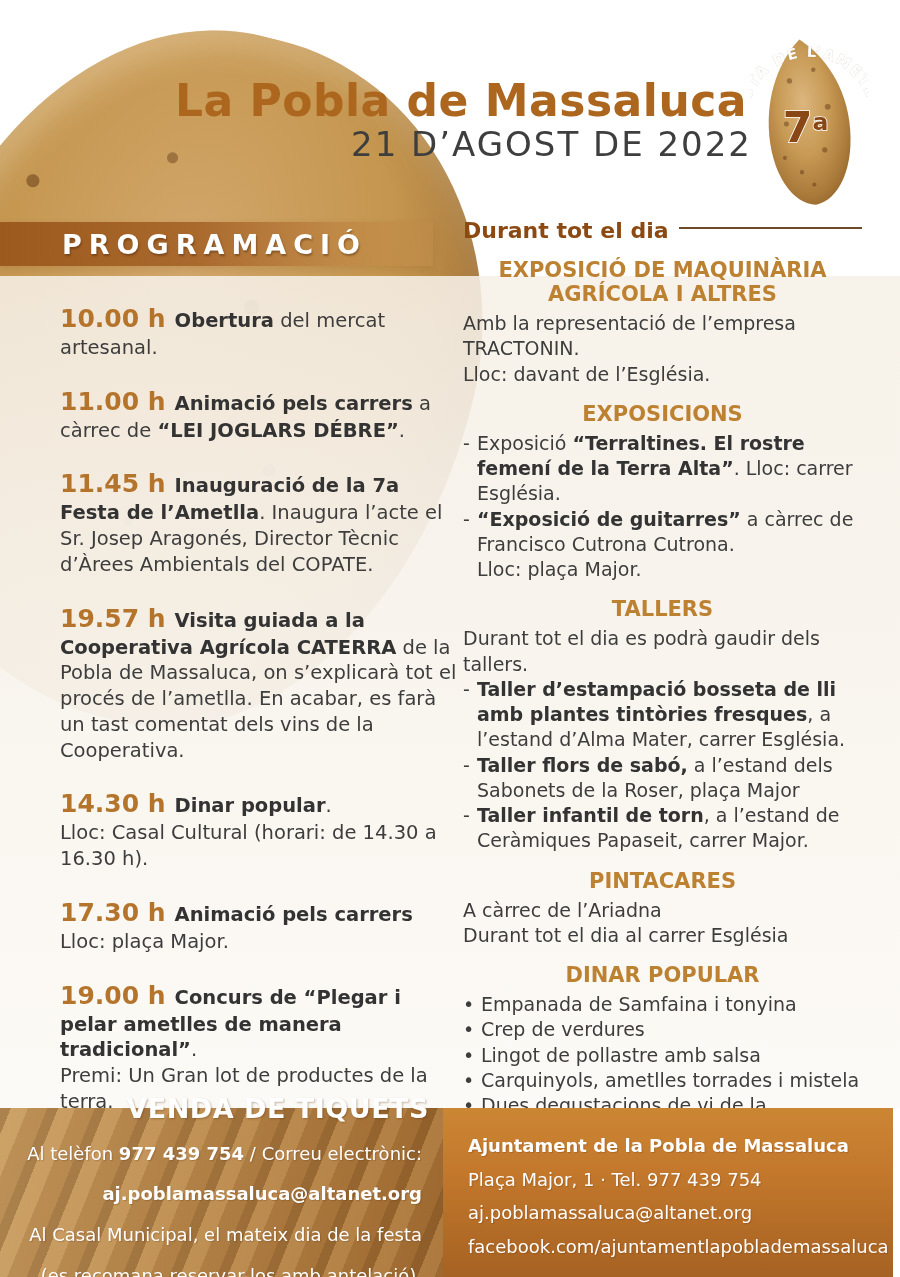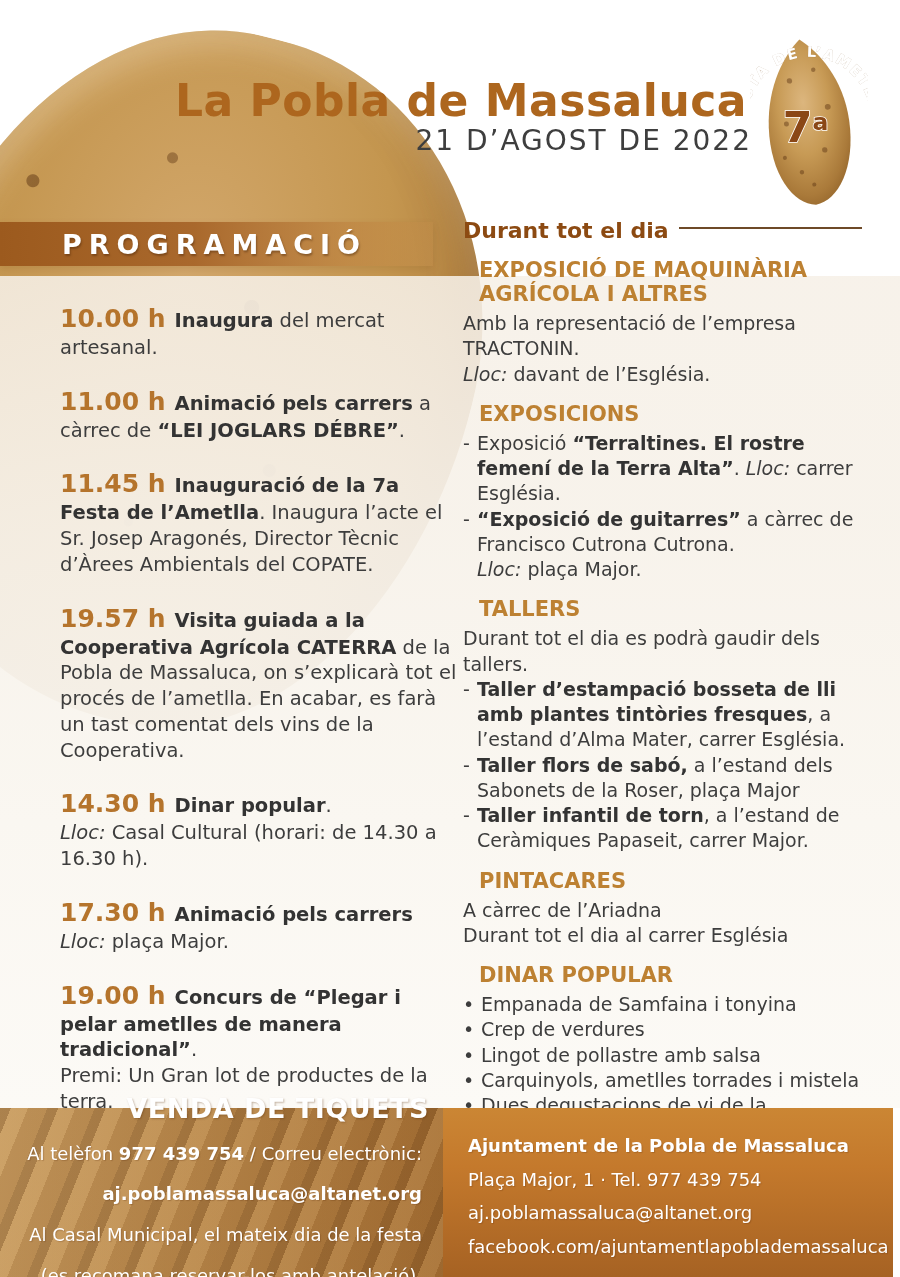--- a/index.html
+++ b/index.html
@@ -21,47 +21,47 @@
       radial-gradient(ellipse at 45% 35%, #d2a76b 0%, #c4964f 45%, #ab793a 78%, #93622c 100%);
     box-shadow: inset -14px -22px 48px rgba(90,50,15,.35), inset 10px 12px 34px rgba(255,236,200,.45);}
   .wash{position:absolute;left:0;top:276px;width:900px;height:832px;z-index:1;
     background:linear-gradient(180deg, rgba(246,240,231,.88) 0%, rgba(247,242,234,.94) 30%,
                rgba(250,247,241,.97) 68%, #fcfaf6 100%);}
 
   
   .title{position:absolute;top:70px;right:148px;z-index:4;margin:5px;
     font-size:44px;font-weight:700;color:var(--title,#ad661e);letter-spacing:.5px;white-space:nowrap;}
   .date{position:absolute;top:124px;right:148px;z-index:4;
-    font-size:28px;color:var(--date,#3e3e3e);letter-spacing:2px;white-space:nowrap;}
+    font-size:34px;color:var(--date,#3e3e3e);letter-spacing:2px;white-space:nowrap;}
   .badge{position:absolute;top:30px;right:32px;width:118px;height:184px;z-index:4;}
 
   
   .banner{position:absolute;left:0;top:222px;width:433px;height:44px;z-index:3;
     display:flex;align-items:center;
     background:linear-gradient(90deg, var(--banner-start,#9c5a1e) 0%, rgba(165,98,38,.90) 45%,
                rgba(186,122,56,.48) 80%, rgba(198,140,74,.22) 100%);
     box-shadow:0 3px 7px rgba(120,70,20,.16);}
   .banner span{margin-left:62px;color:#fff;font-weight:700;font-size:27px;letter-spacing:7px;
     text-shadow:1px 2px 2px rgba(60,30,5,.38);}
 
   
   .schedule{position:absolute;left:60px;top:302px;width:400px;z-index:4;}
   .pitem{margin:0 0 24px;font-size:19.5px;line-height:1.32;}
   .time{font-size:25px;font-weight:700;color:var(--time,#b5742c);margin-right:9px;}
   .b{font-weight:700;color:#333;}
-  .i{font-style:italic;}
+  .i{}
   .line{font-size:19.5px;line-height:1.32;}
 
   
   .col-right{position:absolute;left:463px;top:219px;width:399px;z-index:4;}
   .day-head{display:flex;align-items:center;}
   .day-head .label{font-weight:700;font-size:22px;color:var(--day-header,#8c4a12);line-height:1.1;}
   .day-head .rule{flex:1;height:2px;background:#6e4a28;margin:0 0 6px 10px;}
   .sec{margin-top:16px;}
-  .sec h3{font-size:21px;line-height:1.14;color:var(--section-heading,#bd8132);margin:0 16px 4px;font-weight:700;}
+  .sec h3{font-size:21px;line-height:1.14;color:var(--section-heading,#bd8132);margin:0 16px 4px;font-weight:700;text-align:center;}
   .sec p{margin:0;font-size:19px;line-height:1.33;}
   .dash-item,.bullet-item{display:flex;font-size:19px;line-height:1.33;}
   .dash-item .marker{flex:none;width:14px;}
   .bullet-item .marker{flex:none;width:18px;}
   .dash-item .content,.bullet-item .content{flex:1;}
   .price{font-weight:700;color:#333;}
   .kids{margin-top:20px;}
 
   
   .footer{position:absolute;left:0;top:1108px;width:900px;height:169px;z-index:5;display:flex;color:#fff;}
@@ -116,21 +116,21 @@
       <textPath href="#arcPath" startOffset="50%" text-anchor="middle">FESTA DE L’AMETLLA</textPath>
     </text>
     <text x="47" y="100" text-anchor="middle" font-weight="bold" fill="#8a4716" stroke="#ffffff" stroke-width="1.4" style="paint-order:stroke"><tspan font-size="38">7</tspan><tspan font-size="21" dy="-11">a</tspan></text>
   </svg>
 
   <div class="banner">
     <span>PROGRAMACIÓ</span>
   </div>
 
   <div class="schedule">
-    <p class="pitem"><span class="time">10.00 h</span><span class="b">Inaugura</span><span> del mercat artesanal.</span></p>
+    <p class="pitem"><span class="time">10.00 h</span><span class="b">Obertura</span><span> del mercat artesanal.</span></p>
 
     <p class="pitem"><span class="time">11.00 h</span><span class="b">Animació pels carrers</span><span> a càrrec de </span><span class="b">“LEI JOGLARS DÉBRE”</span><span>.</span></p>
 
     <p class="pitem"><span class="time">11.45 h</span><span class="b">Inauguració de la 7a Festa de l’Ametlla</span><span>. Inaugura l’acte el Sr. Josep Aragonés, Director Tècnic d’Àrees Ambientals del COPATE.</span></p>
 
     <p class="pitem"><span class="time">19.57 h</span><span class="b">Visita guiada a la Cooperativa Agrícola CATERRA</span><span> de la Pobla de Massaluca, on s’explicarà tot el procés de l’ametlla. En acabar, es farà un tast comentat dels vins de la Cooperativa.</span></p>
 
     <p class="pitem"><span class="time">14.30 h</span><span class="b">Dinar popular</span><span>.</span><span class="line" style="display:block"><span class="i">Lloc:</span><span> Casal Cultural (horari: de 14.30 a 16.30 h).</span></span></p>
 
     <p class="pitem"><span class="time">17.30 h</span><span class="b">Animació pels carrers</span><span class="line" style="display:block"><span class="i">Lloc:</span><span> plaça Major.</span></span></p>

